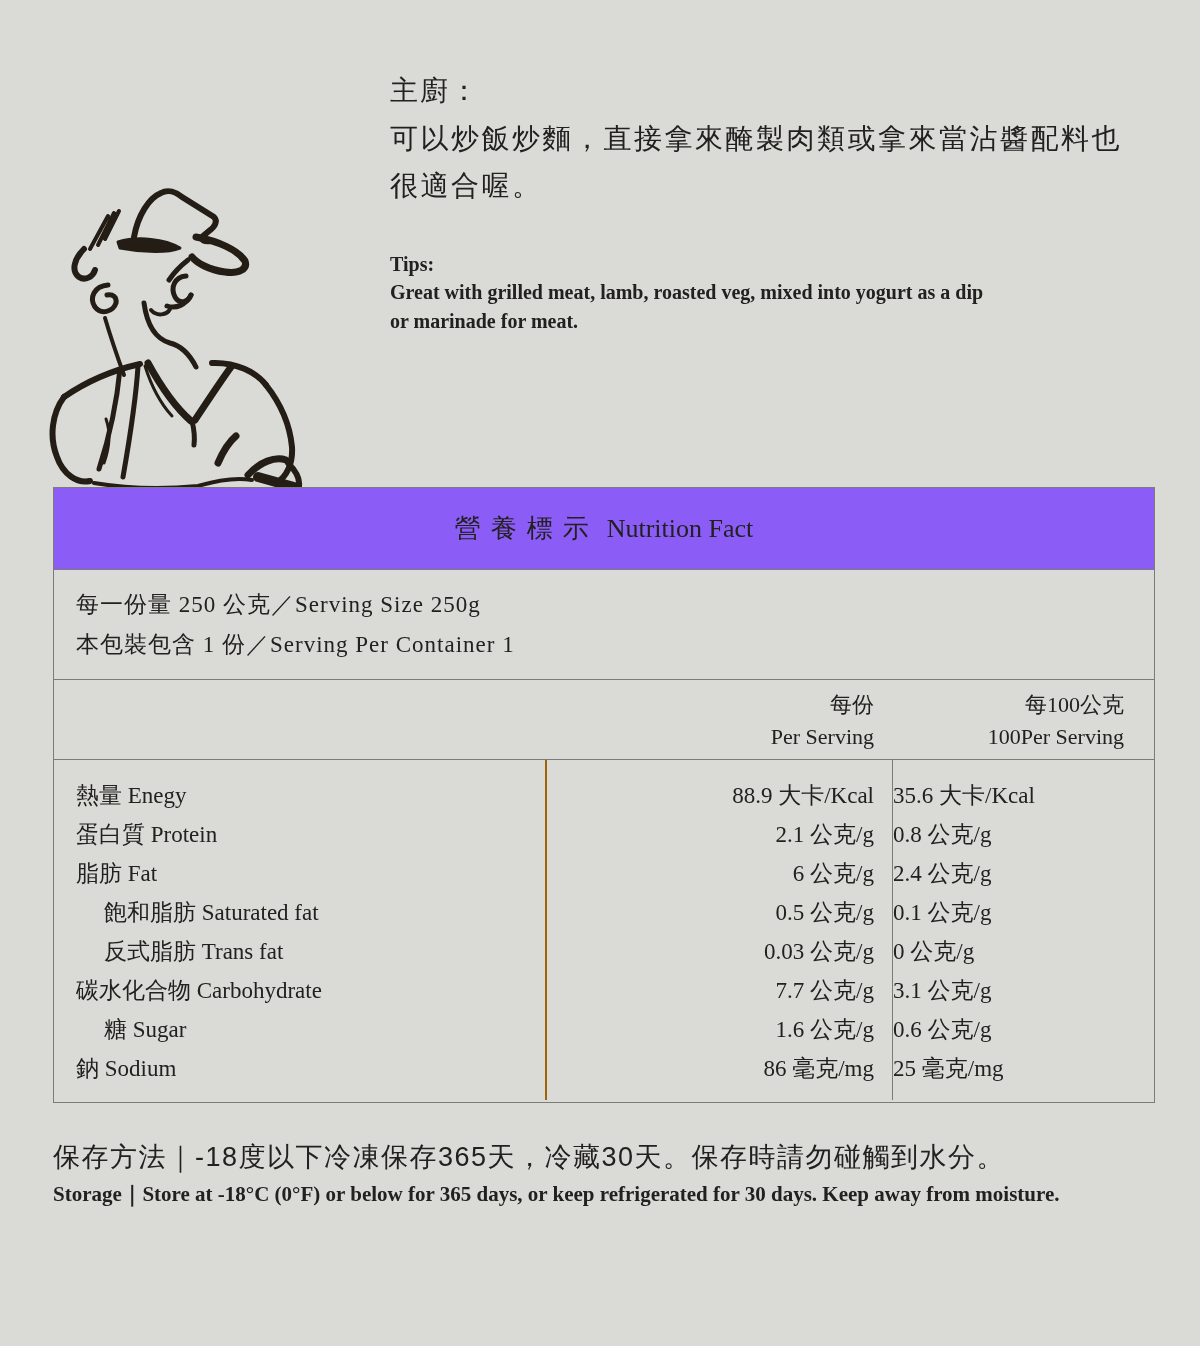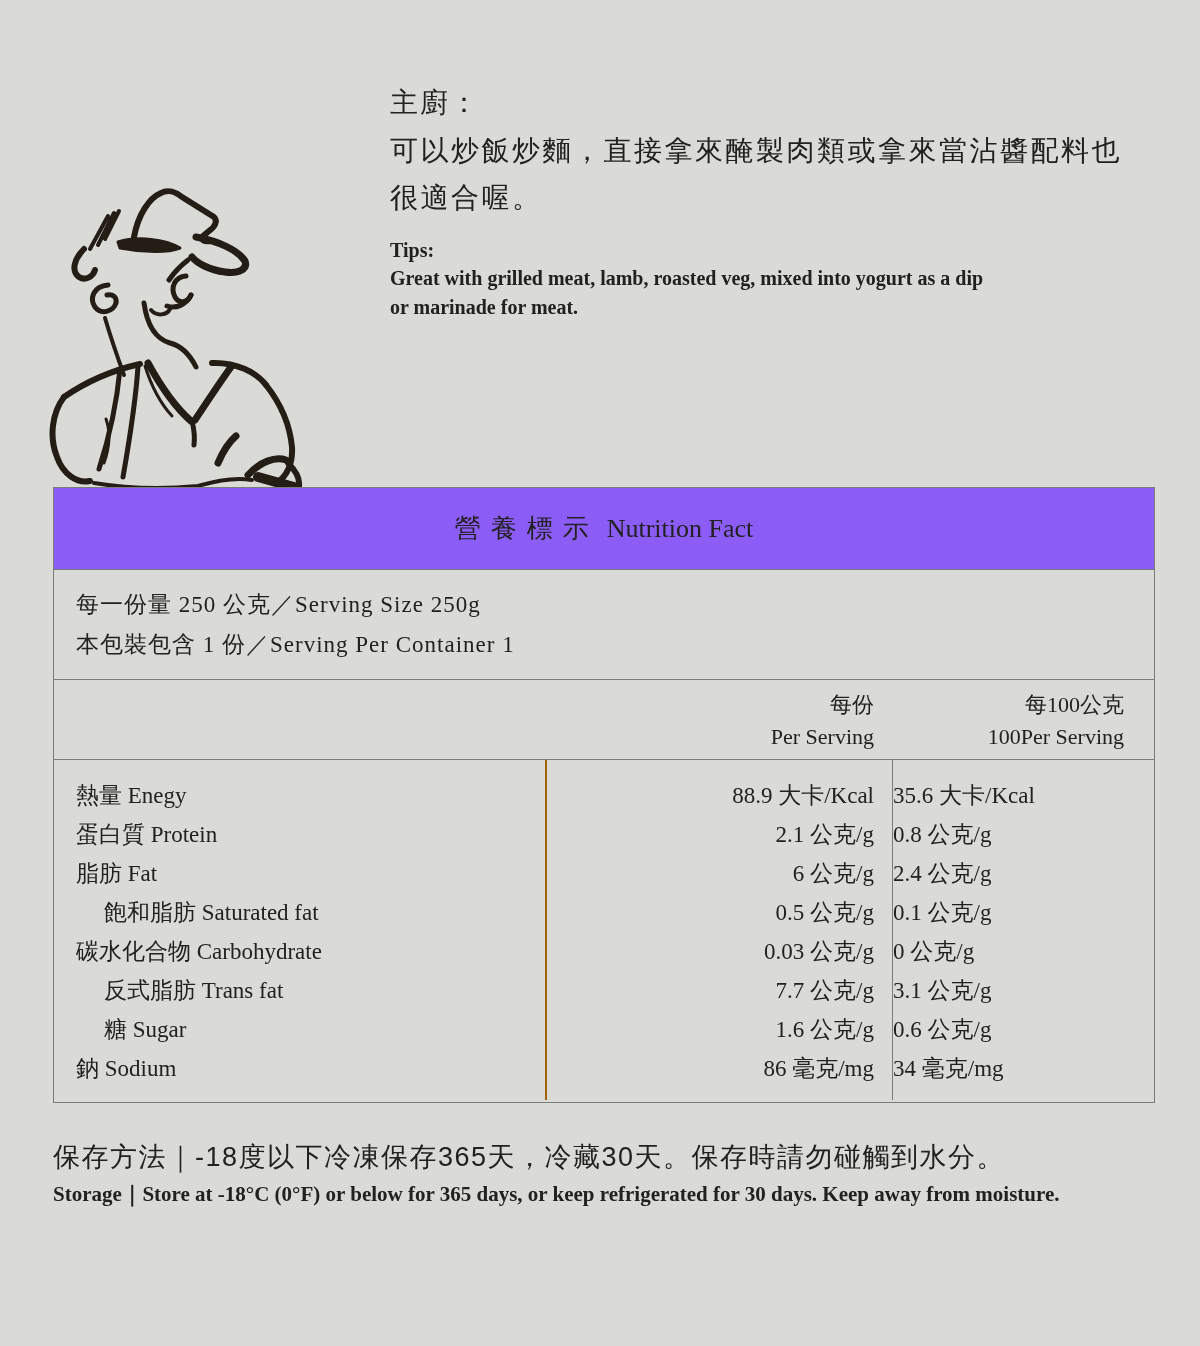--- a/index.html
+++ b/index.html
@@ -7,26 +7,26 @@
     width:1200px;height:1346px;
     background:#dadad7;
     font-family:"Liberation Serif",serif;
     color:#222120;
     position:relative;
     overflow:hidden;
   }
   .abs{position:absolute;}
 
   
-  .chef-note{left:390px;top:82px;width:750px;font-family:"Liberation Sans",sans-serif;}
+  .chef-note{left:390px;top:70px;width:750px;font-family:"Liberation Sans",sans-serif;}
   .chef-label{font-size:28px;line-height:42px;letter-spacing:2px;}
   .chef-text{font-size:28px;line-height:47px;letter-spacing:2.5px;margin-top:3px;}
 
   
-  .tips{left:390px;top:237px;width:680px;}
+  .tips{left:390px;top:251px;width:680px;}
   .tips-label{font-weight:bold;font-size:20px;line-height:27px;}
   .tips-text{font-weight:bold;font-size:20px;line-height:29px;}
 
   
   .nt{
     left:53px;top:487px;width:1102px;height:616px;
     border:1px solid #7b7b79;box-sizing:border-box;
     background:transparent;
   }
   .nt-header{
@@ -136,22 +136,22 @@
       <div>100Per Serving</div>
     </div>
   </div>
 
   <div class="nt-body">
     <div class="nbc nbc1">
       <div class="nrow">熱量 Enegy</div>
       <div class="nrow">蛋白質 Protein</div>
       <div class="nrow">脂肪 Fat</div>
       <div class="nrow indent">飽和脂肪 Saturated fat</div>
+      <div class="nrow indent">反式脂肪 Trans fat</div>
       <div class="nrow">碳水化合物 Carbohydrate</div>
-      <div class="nrow indent">反式脂肪 Trans fat</div>
       <div class="nrow indent">糖 Sugar</div>
       <div class="nrow">鈉 Sodium</div>
     </div>
     <div class="nbc nbc2">
       <div class="nrow">88.9 大卡/Kcal</div>
       <div class="nrow">2.1 公克/g</div>
       <div class="nrow">6 公克/g</div>
       <div class="nrow">0.5 公克/g</div>
       <div class="nrow">0.03 公克/g</div>
       <div class="nrow">7.7 公克/g</div>
@@ -159,21 +159,21 @@
       <div class="nrow">86 毫克/mg</div>
     </div>
     <div class="nbc nbc3">
       <div class="nrow">35.6 大卡/Kcal</div>
       <div class="nrow">0.8 公克/g</div>
       <div class="nrow">2.4 公克/g</div>
       <div class="nrow">0.1 公克/g</div>
       <div class="nrow">0 公克/g</div>
       <div class="nrow">3.1 公克/g</div>
       <div class="nrow">0.6 公克/g</div>
-      <div class="nrow">34 毫克/mg</div>
+      <div class="nrow">25 毫克/mg</div>
     </div>
   </div>
 </div>
 
 <div class="abs storage">
   <div class="storage-zh">保存方法｜-18度以下冷凍保存365天，冷藏30天。保存時請勿碰觸到水分。</div>
   <div class="storage-en">Storage｜Store at -18°C (0°F) or below for 365 days, or keep refrigerated for 30 days. Keep away from moisture.</div>
 </div>
 
 </body></html>

